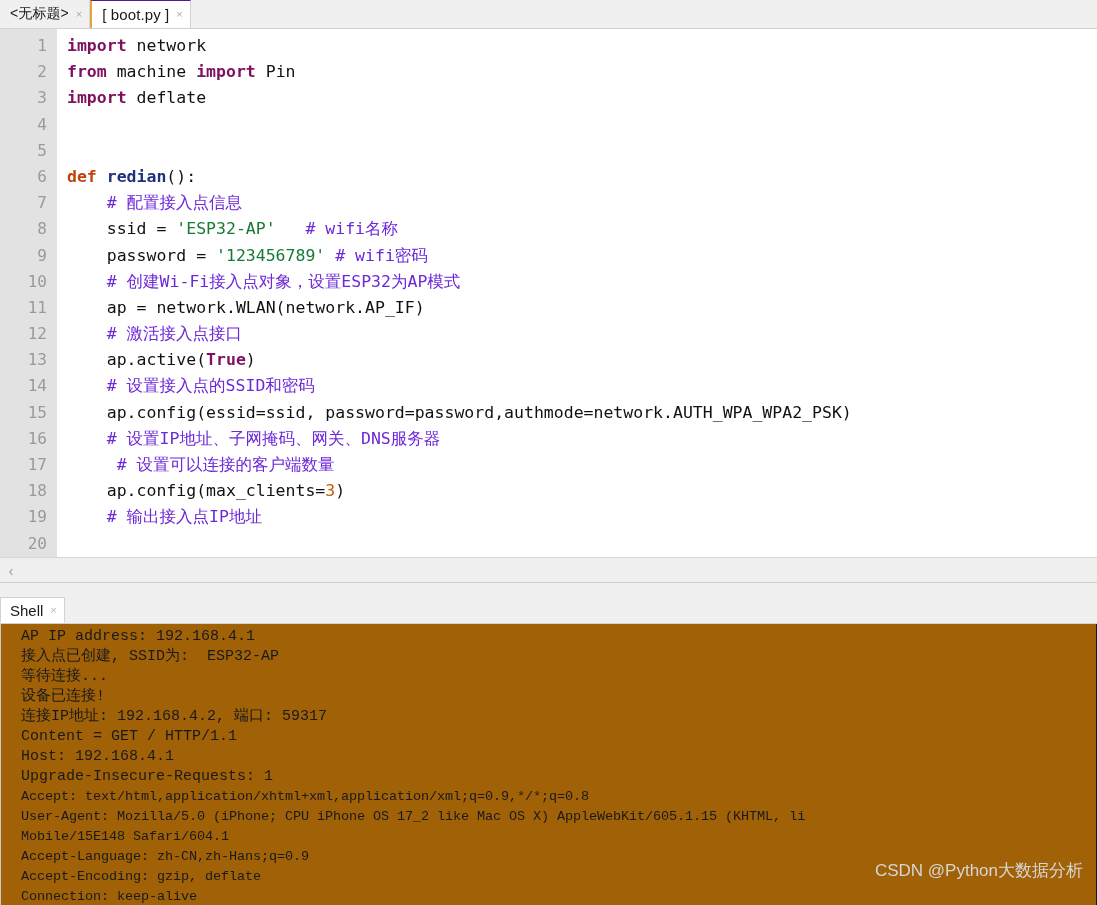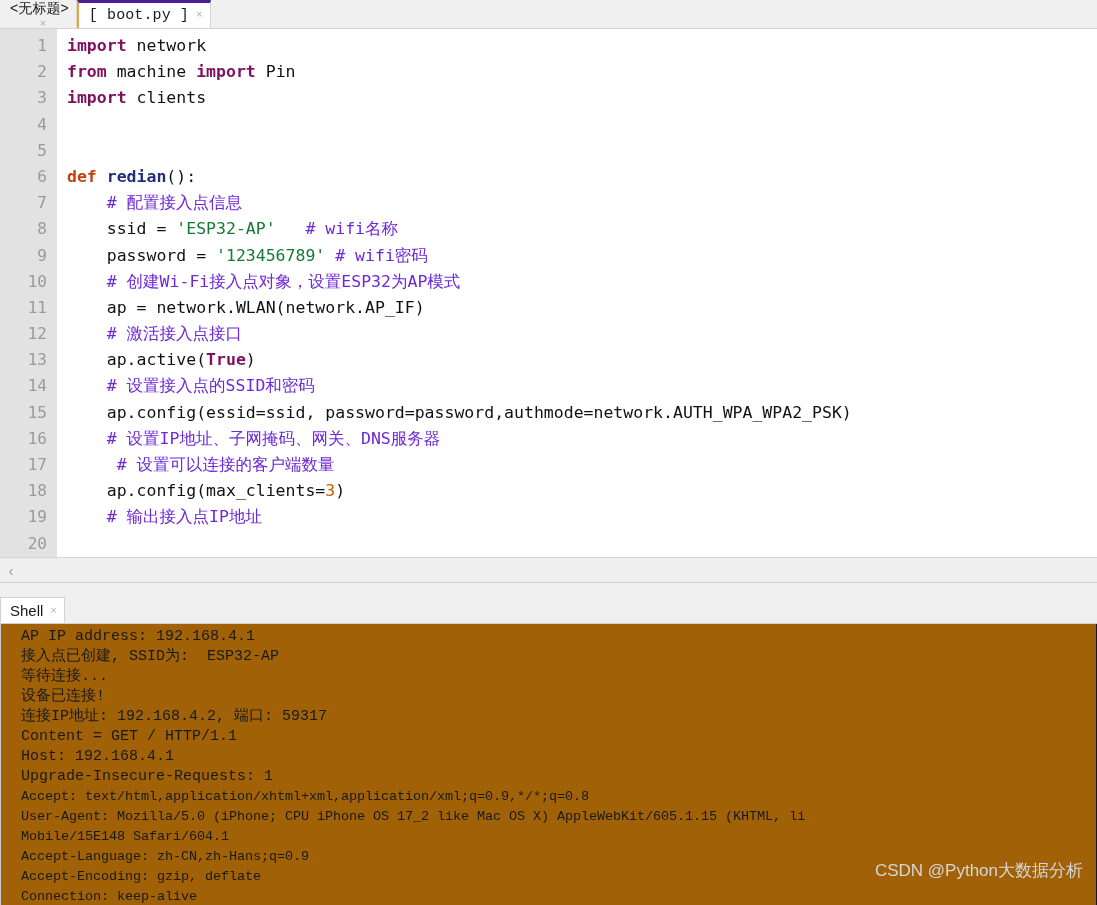--- a/index.html
+++ b/index.html
@@ -38,29 +38,27 @@
     padding: 0 7px 0 10px;
     font-size: 14px;
     color: #1a1a1a;
     position: relative;
     white-space: nowrap;
     cursor: default;
   }
   .tab.inactive {
     background: #f0f0f0;
     border-right: 1px solid #d8d8d8;
-    flex-direction: column;
   }
   .tab.active {
     background: #ffffff;
     border-left: 2px solid #e8a33d;
     border-right: 1px solid #d2d2d2;
-    border-top: 3px solid #4c1d95;
+    border-top: 1px solid #4c1d95;
     z-index: 3;
-    font-family: Liberation Mono, monospace;
   }
   .tab .tablabel { letter-spacing: 0.1px; }
   .tab.active .tablabel { font-size: 15px; }
   .tab .closex {
     margin-left: 7px;
     font-size: 11px;
     color: #aeaeae;
     line-height: 1;
     cursor: pointer;
   }
@@ -249,21 +247,21 @@
         <div class="ln">16</div>
         <div class="ln">17</div>
         <div class="ln">18</div>
         <div class="ln">19</div>
         <div class="ln">20</div>
         <div class="ln">21</div>
       </div>
     <div class="code" id="code">
         <div class="cl"><span class="tok-kw">import</span><span class="tok-pl"> network</span></div>
         <div class="cl"><span class="tok-kw">from</span><span class="tok-pl"> machine </span><span class="tok-kw">import</span><span class="tok-pl"> Pin</span></div>
-        <div class="cl"><span class="tok-kw">import</span><span class="tok-pl"> clients</span></div>
+        <div class="cl"><span class="tok-kw">import</span><span class="tok-pl"> deflate</span></div>
         <div class="cl">&nbsp;</div>
         <div class="cl">&nbsp;</div>
         <div class="cl"><span class="tok-def">def</span><span class="tok-pl"> </span><span class="tok-fn">redian</span><span class="tok-pl">():</span></div>
         <div class="cl"><span class="tok-com">    # 配置接入点信息</span></div>
         <div class="cl"><span class="tok-pl">    ssid = </span><span class="tok-str">'ESP32-AP'</span><span class="tok-com">   # wifi名称</span></div>
         <div class="cl"><span class="tok-pl">    password = </span><span class="tok-str">'123456789'</span><span class="tok-com"> # wifi密码</span></div>
         <div class="cl"><span class="tok-com">    # 创建Wi-Fi接入点对象，设置ESP32为AP模式</span></div>
         <div class="cl"><span class="tok-pl">    ap = network.WLAN(network.AP_IF)</span></div>
         <div class="cl"><span class="tok-com">    # 激活接入点接口</span></div>
         <div class="cl"><span class="tok-pl">    ap.active(</span><span class="tok-kw">True</span><span class="tok-pl">)</span></div>

